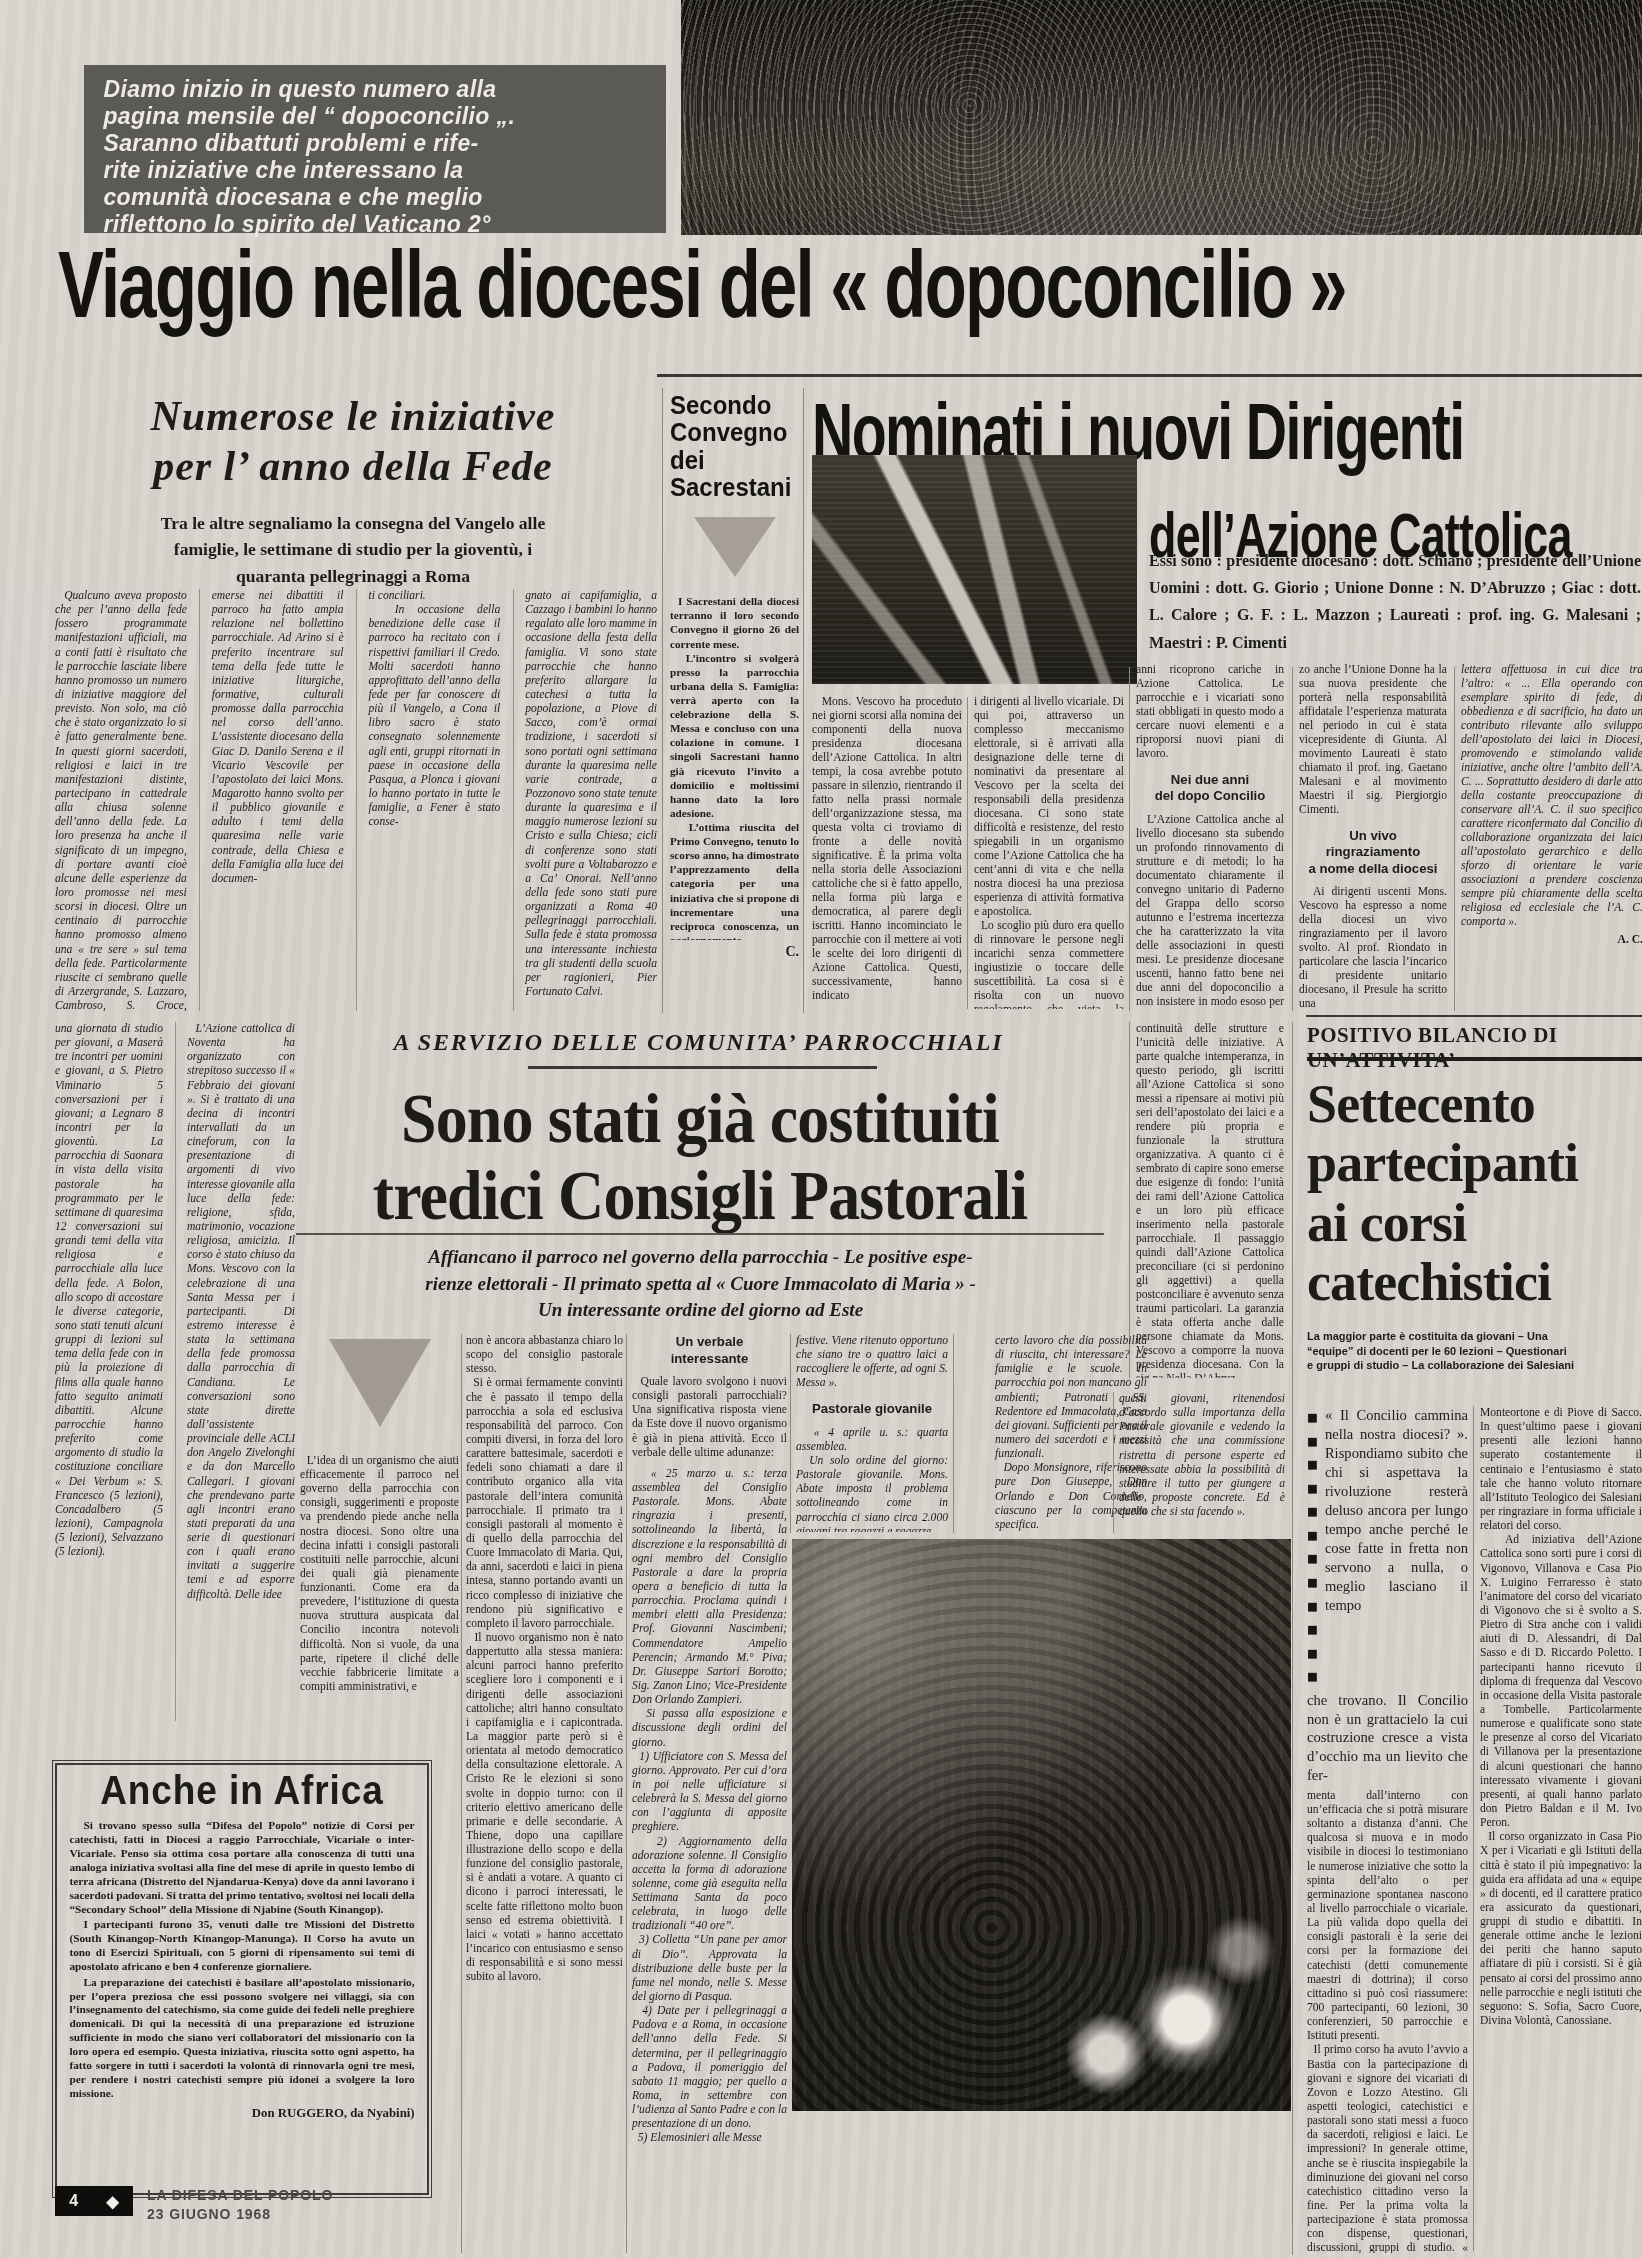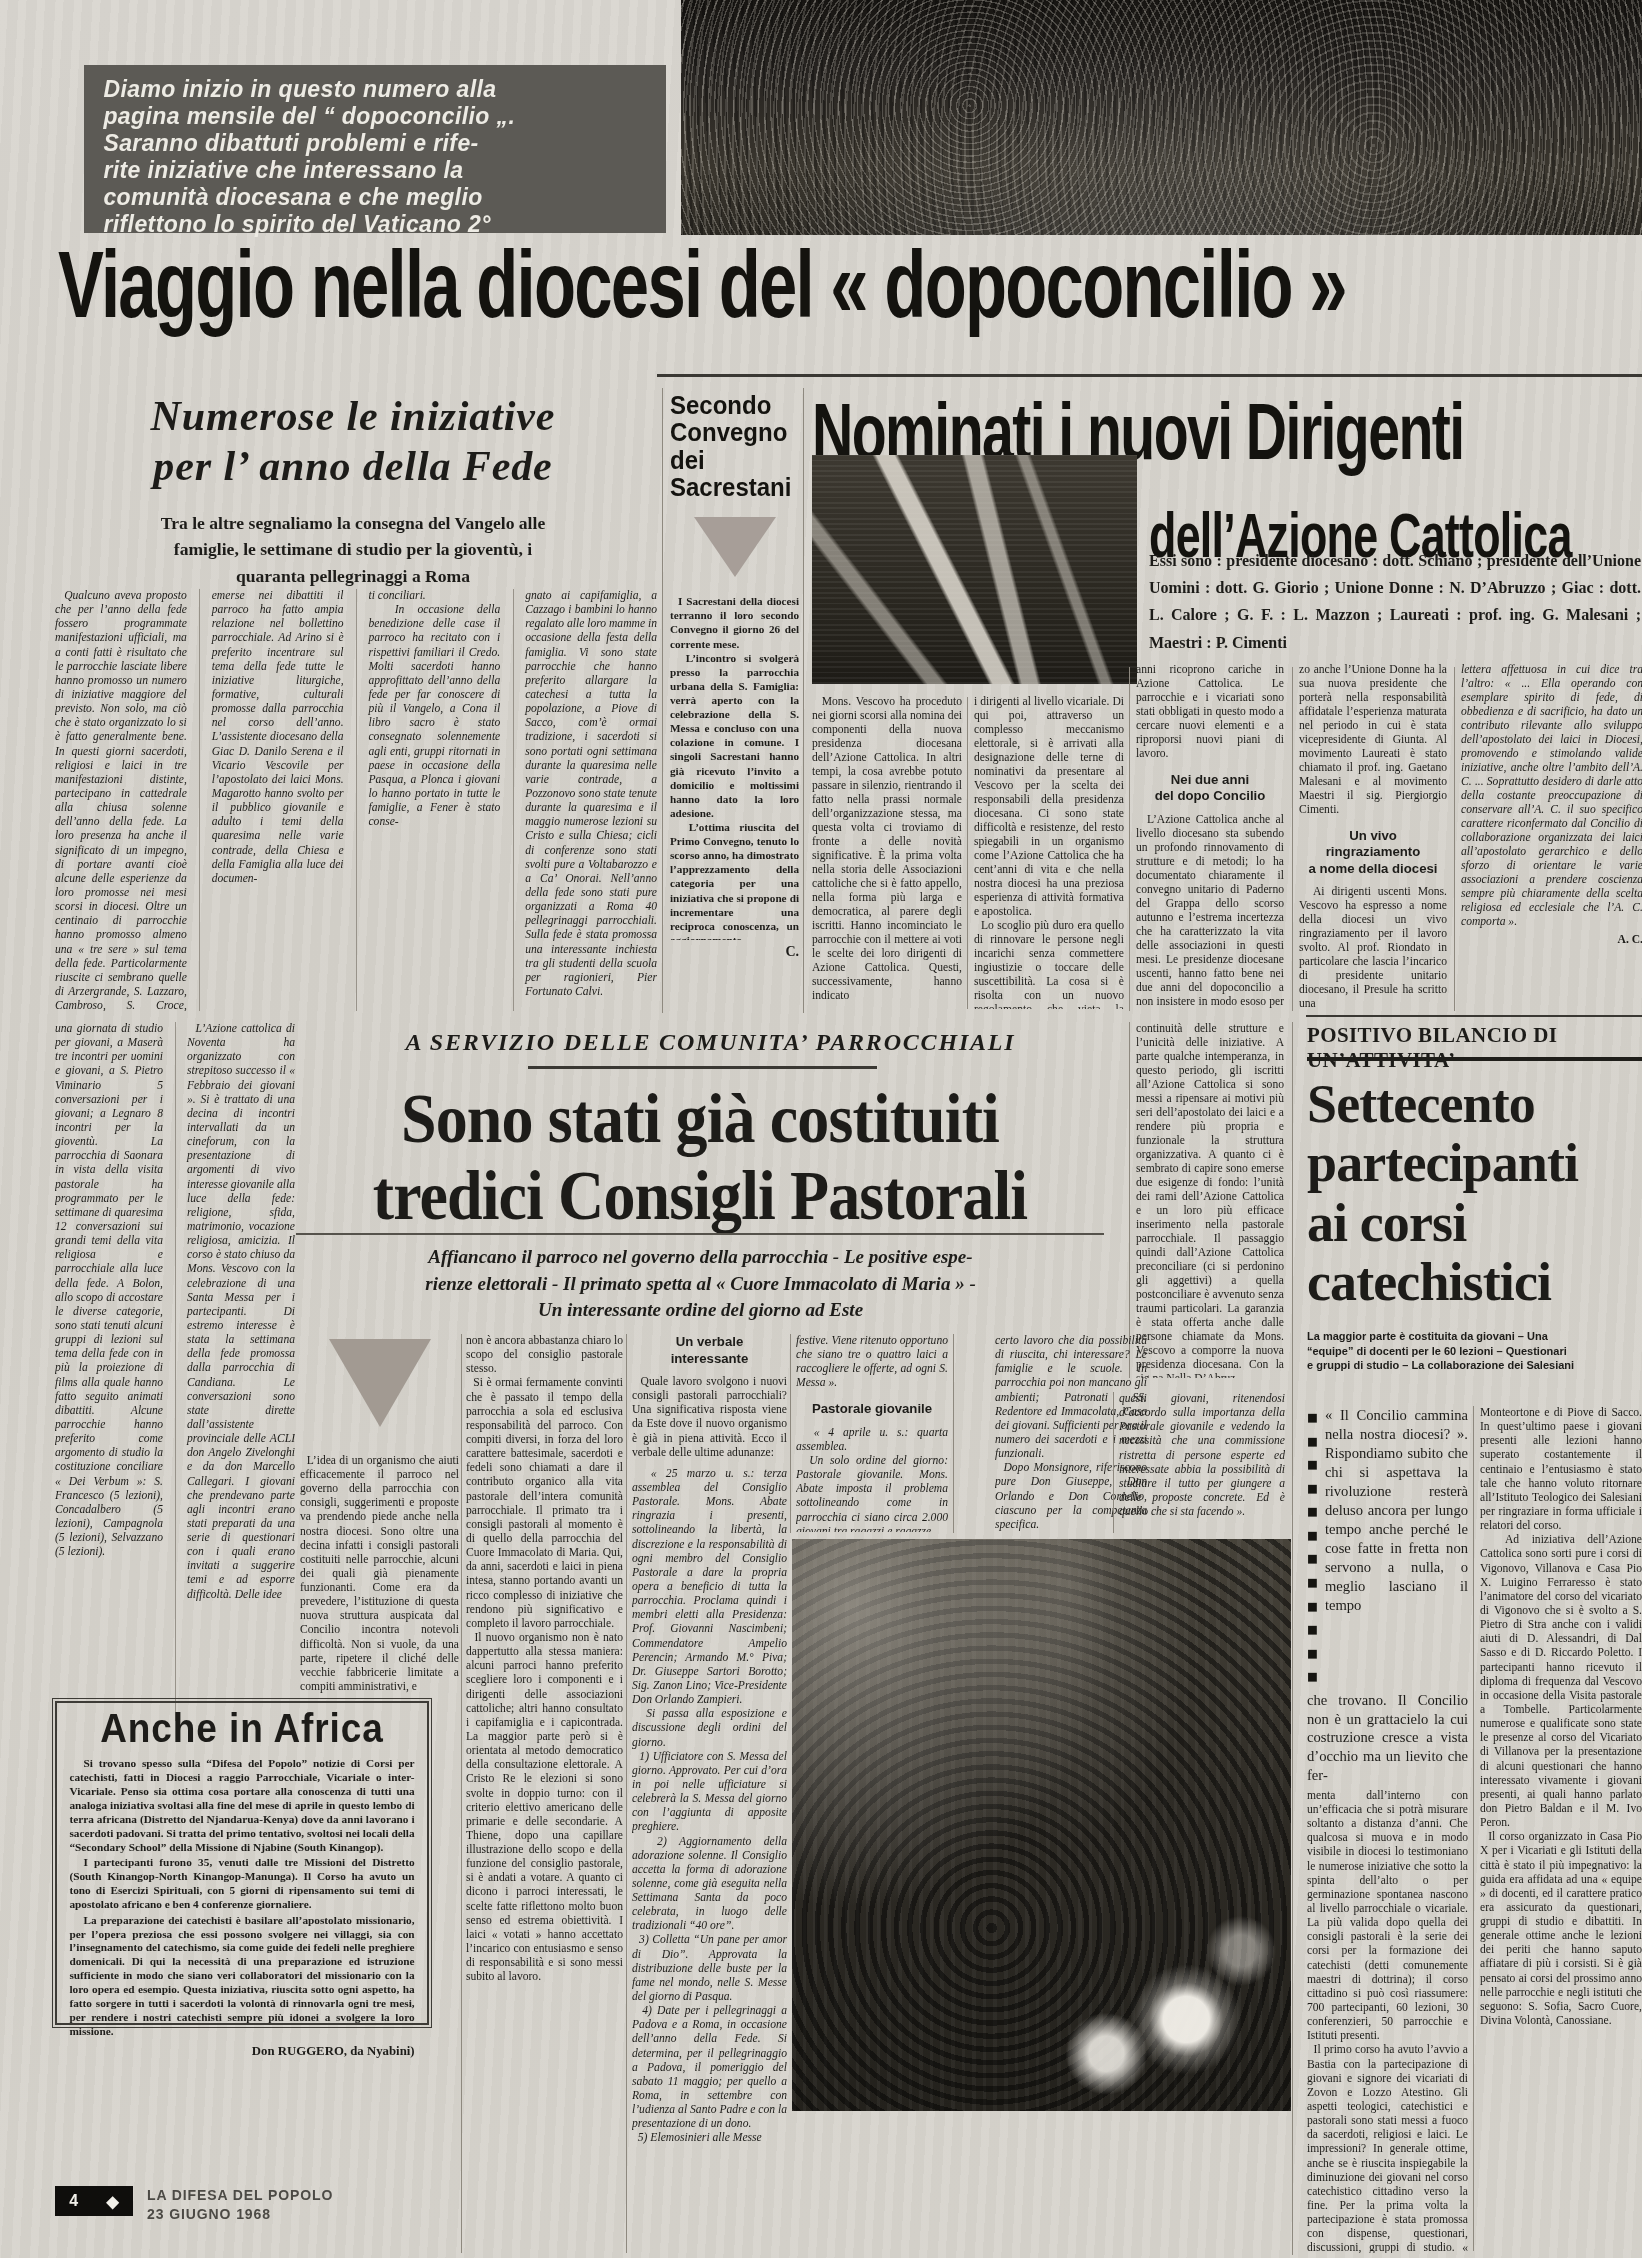--- a/index.html
+++ b/index.html
@@ -39,21 +39,21 @@
   #la-deck{left:85px;top:510px;width:536px;text-align:center;font-weight:bold;
     font-size:17.6px;line-height:1.5;}
   #left-cols{left:55px;top:589px;width:602px;height:422px;display:flex;gap:12.4px;}
   #left-cols .col, #left-cont .col{flex:1;overflow:hidden;font-style:italic;font-size:11.6px;
     line-height:1.22;text-align:justify;}
   #left-cols .col + .col, #left-cont .col + .col{border-left:0.9px solid #98938a;padding-left:11.5px;}
   #left-cont{left:55px;top:1022px;width:240px;height:699px;display:flex;gap:11.5px;}
   .sig{text-align:right;font-weight:bold;font-style:normal;margin-top:3.5px;}
 
   
-  #africa-box{left:55px;top:1701px;width:374px;height:324px;box-sizing:border-box;
+  #africa-box{left:55px;top:1763px;width:374px;height:432px;box-sizing:border-box;
     border:2.6px solid #3d3b36;outline:1.8px solid #3d3b36;outline-offset:2.6px;padding:5.3px 12.4px;}
   #africa-title{text-align:center;font-family:"Liberation Sans",sans-serif;font-weight:bold;
     font-size:37px;letter-spacing:0.9px;transform:scaleY(1.08);margin-bottom:7px;}
   .africa-p{font-weight:bold;font-size:11.3px;line-height:1.23;text-align:justify;
     text-indent:14px;margin:0 0 1.8px 0;}
   #africa-sig{text-align:right;font-weight:bold;font-size:12.8px;margin-top:5.3px;}
 
   
   #footer{left:55px;top:2186px;display:flex;align-items:flex-start;gap:14px;}
   #footer-box{width:78px;height:30px;background:#0f0e0c;color:#f2f0ea;display:flex;
@@ -86,21 +86,21 @@
     font-weight:bold;font-size:54px;letter-spacing:-0.9px;color:#14130f;
     transform:scale(.83,1.18);transform-origin:left top;}
   #ac-intro{left:1149px;top:547px;width:492px;height:113px;font-weight:bold;font-size:16px;
     line-height:1.7;text-align:justify;overflow:hidden;}
   .ac-col{font-size:11.6px;line-height:1.21;text-align:justify;overflow:hidden;position:absolute;}
   .subhead{font-family:"Liberation Sans",sans-serif;font-weight:bold;font-style:normal;
     font-size:13.2px;line-height:1.25;text-align:center;margin:10.6px 0 8px 0;white-space:pre-line;}
   #ac-colE{font-style:italic;}
 
   
-  #cp-kicker{left:308px;top:1029px;width:805px;text-align:center;font-weight:bold;
+  #cp-kicker{left:296px;top:1029px;width:805px;text-align:center;font-weight:bold;
     font-style:italic;font-size:24px;letter-spacing:1.8px;}
   #cp-kicker-rule{left:528px;top:1066px;width:349px;height:2.6px;}
   #cp-head{left:296px;top:1080px;width:808px;text-align:center;font-weight:bold;font-size:64px;
     line-height:1.12;letter-spacing:-0.9px;transform:scaleY(1.08);transform-origin:center top;}
   #cp-head-rule{left:296px;top:1233px;width:808px;height:1.8px;background:#55524b;}
   #cp-deck{left:309px;top:1244px;width:783px;text-align:center;font-weight:bold;
     font-style:italic;font-size:19px;line-height:1.4;}
   .cp-col{position:absolute;font-size:11.6px;line-height:1.22;text-align:justify;overflow:hidden;}
   #cp-tri{width:0;height:0;border-left:51px solid transparent;border-right:51px solid transparent;
     border-top:88px solid #a29a92;margin:5.3px auto 26.5px auto;}

